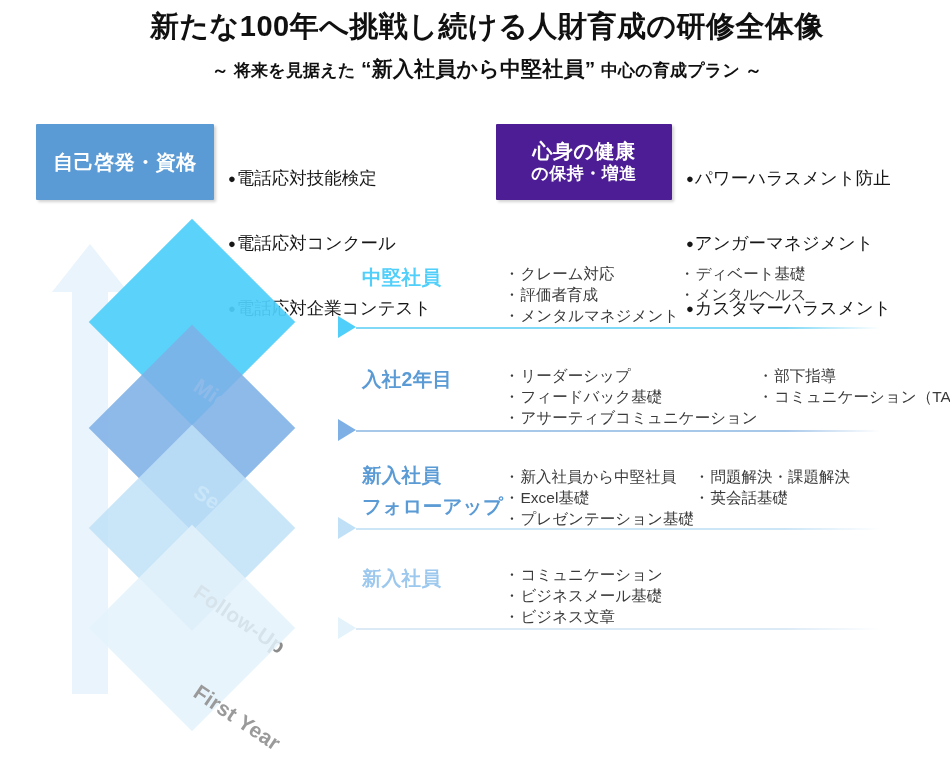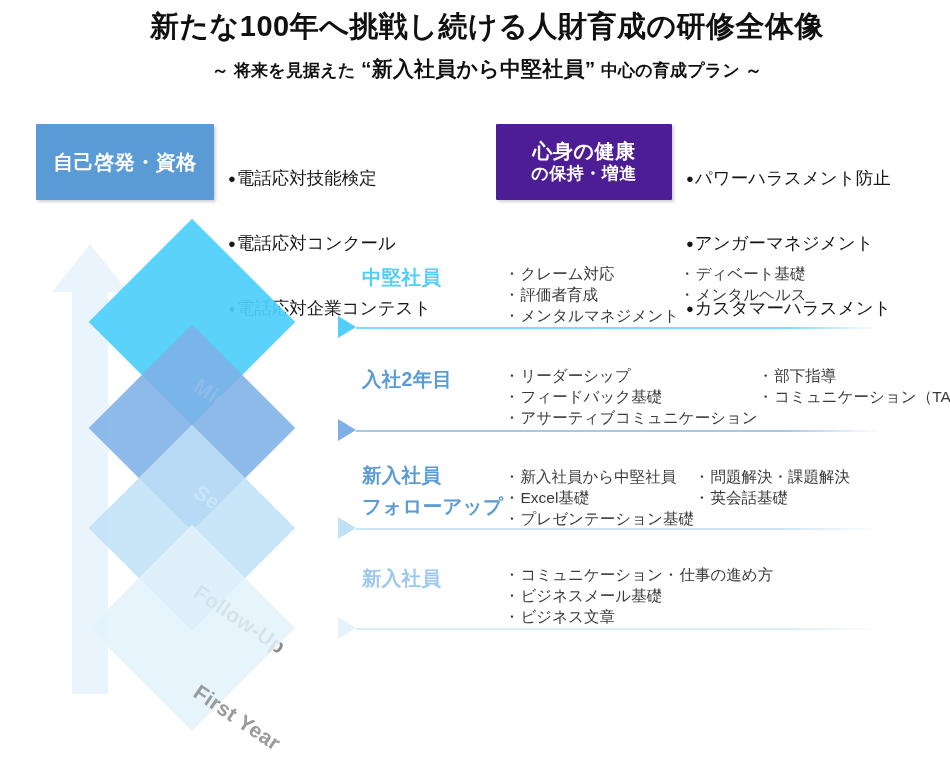--- a/index.html
+++ b/index.html
@@ -200,18 +200,17 @@
     <div class="tier-name" style="left: 362px; top: 566px; color: rgb(156, 200, 238);">
       <div>新入社員</div>
     </div>
     <div class="tier-cols" style="left: 504px; top: 564px;">
       <div class="tier-col" style="min-width: 157px;">
         <div class="tier-item"><span class="b">・</span><span>コミュニケーション</span></div>
         <div class="tier-item"><span class="b">・</span><span>ビジネスメール基礎</span></div>
         <div class="tier-item"><span class="b">・</span><span>ビジネス文章</span></div>
       </div>
       <div class="tier-col">
-        <div class="tier-item"><span class="b">・</span><span>仕事の進め方</span></div>
       </div>
     </div>
     <div class="divider" style="left: 356px; top: 628px; width: 524px; background: linear-gradient(to right, rgb(220, 234, 246) 0%, rgb(220, 234, 246) 82%, rgba(255, 255, 255, 0) 100%);"></div>
     <div class="divider-cap" style="left: 338px; top: 617px; border-left: 18px solid rgb(228, 242, 252);"></div>
   </div>
 
 </body></html>

